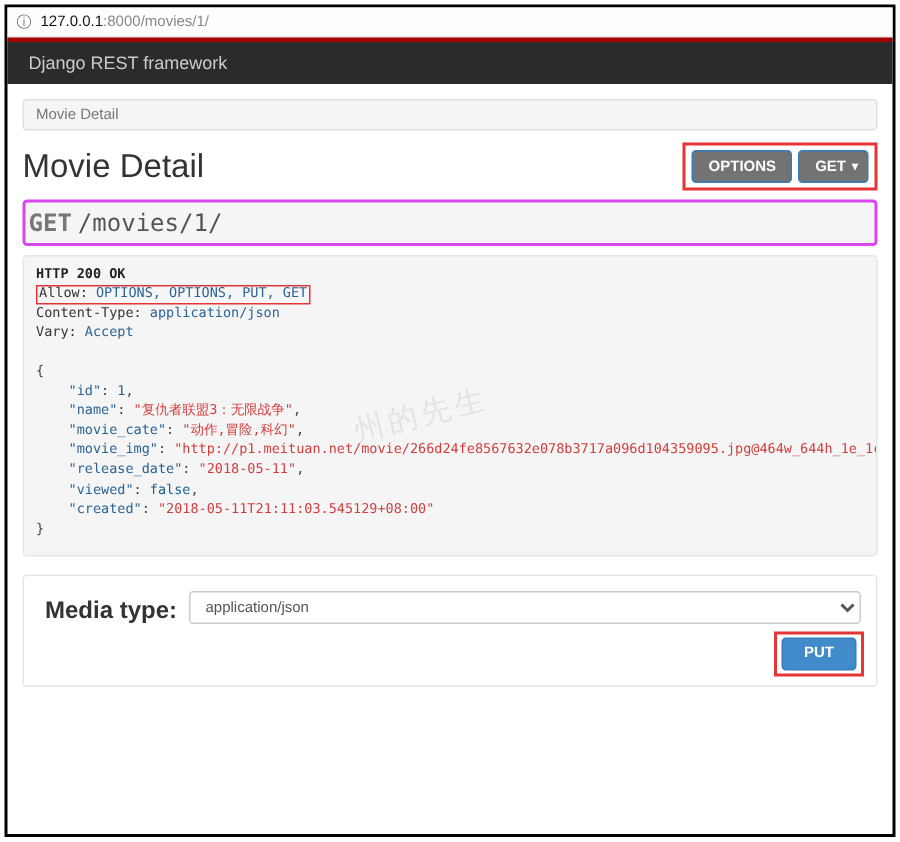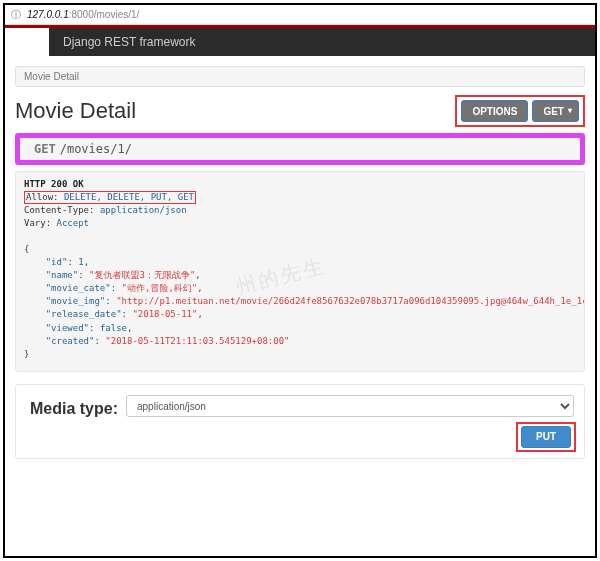--- a/index.html
+++ b/index.html
@@ -29,35 +29,34 @@
     background: #fefefe;
     border-bottom: 1px solid #e5e5e5;
     display: flex;
     align-items: center;
     padding: 0 6px;
     font-size: 10px;
     color: #555;
     gap: 6px;
   }
   .urlbar .lock { font-size: 10px; color: #777; }
-  .urlbar .url-strong { color: #111; font-style: italic; }
+  .urlbar .url-strong { color: #111; }
   .urlbar .url-rest  { color: #888; }
 
   
   .accent-line { height: 3px; background: #a30000; }
 
   .navbar {
     background: #2b2b2b;
     color: #ccc;
     height: 28px;
     display: flex;
     align-items: center;
     padding: 0 14px;
     font-size: 12px;
-    margin-left: 44px;
   }
   .navbar a { color: #ccc; text-decoration: none; }
 
   .page-body { padding: 10px 10px 0 10px; position: relative; }
 
   .breadcrumb {
     background: #f5f5f5;
     border: 1px solid #e0e0e0;
     border-radius: 3px;
     padding: 4px 8px;
@@ -98,25 +97,25 @@
     padding: 0 10px;
     cursor: pointer;
     gap: 4px;
   }
   .btn.danger  { background: #d9534f; border-color: #d43f3a; }
   .btn.split   { padding: 0 6px 0 10px; }
   .caret { font-size: 8px; line-height: 1; }
 
   .req-well {
     background: #f5f5f5;
-    border: 5px solid #d946ef;
-    border-radius: 3px;
-    padding: 4px 14px;
+    border: 2px solid #d946ef;
+    border-radius: 3px;
+    padding: 4px 2px;
     font-family: Menlo, Consolas, monospace;
-    font-size: 12px;
+    font-size: 16px;
     color: #555;
   }
   .req-well .verb { color: #777; font-weight: bold; margin-right: 4px; }
 
   .response-block {
     margin-top: 6px;
     background: #f5f5f5;
     border: 1px solid #e6e6e6;
     border-radius: 3px;
     padding: 6px 8px 10px 8px;
@@ -247,21 +246,21 @@
           <span class="caret">▾</span>
         </button>
       </div>
     </div>
 
     <div class="req-well">
       <span class="verb">GET</span><span>/movies/1/</span>
     </div>
 
     <div class="response-block"><span class="status-line">HTTP 200 OK</span>
-<span class="hl-red"><span class="hdr-key">Allow:</span> <span class="hdr-val">DELETE, DELETE, PUT, GET</span></span>
+<span class="hl-red"><span class="hdr-key">Allow:</span> <span class="hdr-val">OPTIONS, OPTIONS, PUT, GET</span></span>
 <span class="hdr-key">Content-Type:</span> <span class="hdr-val">application/json</span>
 <span class="hdr-key">Vary:</span> <span class="hdr-val">Accept</span>
 
 {
     <span class="json-key">"id"</span>: <span class="json-num">1</span>,
     <span class="json-key">"name"</span>: <span class="json-str">"复仇者联盟3：无限战争"</span>,
     <span class="json-key">"movie_cate"</span>: <span class="json-str">"动作,冒险,科幻"</span>,
     <span class="json-key">"movie_img"</span>: <span class="json-str">"http://p1.meituan.net/movie/266d24fe8567632e078b3717a096d104359095.jpg@464w_644h_1e_1c"</span>,
     <span class="json-key">"release_date"</span>: <span class="json-str">"2018-05-11"</span>,
     <span class="json-key">"viewed"</span>: <span class="json-bool">false</span>,

